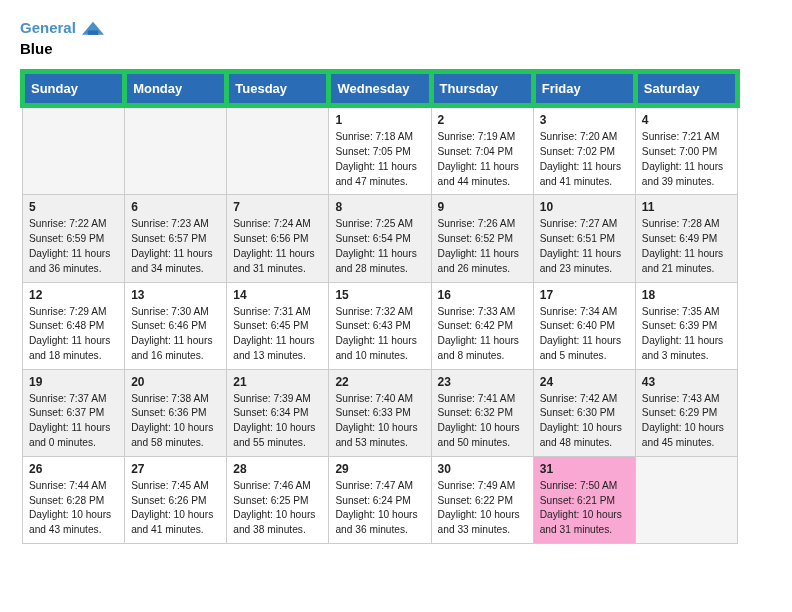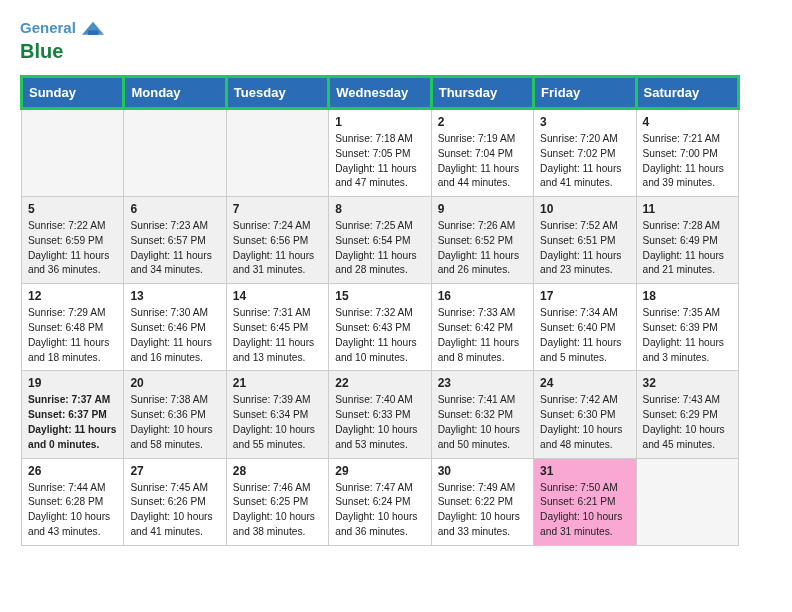--- a/index.html
+++ b/index.html
@@ -61,21 +61,21 @@
       border-collapse: collapse;
       border: 1px solid #bbb;
     }
     .calendar th {
       background: #2a6cb5;
       color: #fff;
       font-size: 13px;
       font-weight: bold;
       padding: 7px 6px;
       text-align: left;
-      border: 3px solid #22c55e;
+      border: 5px solid #22c55e;
     }
     .calendar td {
       border: 1px solid #ccc;
       vertical-align: top;
       padding: 5px 6px;
       font-size: 10.5px;
       color: #222;
       width: calc(100% / 7);
       min-height: 80px;
       background: #fff;
@@ -108,21 +108,21 @@
   <div class="header">
     <div class="logo">
       <div>
         <div class="logo-text">
           <span>General</span>
           <svg class="logo-icon" viewBox="0 0 30 24" style="display:inline-block;vertical-align:middle;margin-left:2px;">
             <polygon points="0,20 15,2 30,20" fill="#4a90c4"></polygon>
             <rect x="8" y="14" width="14" height="6" fill="#2a6cb5"></rect>
           </svg>
         </div>
-        <div class="logo-text" style="color:#15803d;font-size:20px;">Blue</div>
+        <div class="logo-text" style="color:#000000;font-size:15px;">Blue</div>
       </div>
     </div>
     <div class="title-block">
     </div>
   </div>
 
   <table class="calendar">
     <thead>
       <tr>
       <th>Sunday</th>
@@ -199,21 +199,21 @@
           </td>
           <td style="background: rgb(240, 240, 240);">
             <span class="day-num">9</span>
             <div class="day-info" style="white-space: pre-line;">Sunrise: 7:26 AM
 Sunset: 6:52 PM
 Daylight: 11 hours
 and 26 minutes.</div>
           </td>
           <td style="background: rgb(240, 240, 240);">
             <span class="day-num">10</span>
-            <div class="day-info" style="white-space: pre-line;">Sunrise: 7:52 AM
+            <div class="day-info" style="white-space: pre-line;">Sunrise: 7:27 AM
 Sunset: 6:51 PM
 Daylight: 11 hours
 and 23 minutes.</div>
           </td>
           <td style="background: rgb(240, 240, 240);">
             <span class="day-num">11</span>
             <div class="day-info" style="white-space: pre-line;">Sunrise: 7:28 AM
 Sunset: 6:49 PM
 Daylight: 11 hours
 and 21 minutes.</div>
@@ -266,21 +266,21 @@
             <span class="day-num">18</span>
             <div class="day-info" style="white-space: pre-line;">Sunrise: 7:35 AM
 Sunset: 6:39 PM
 Daylight: 11 hours
 and 3 minutes.</div>
           </td>
         </tr>
         <tr>
           <td style="background: rgb(240, 240, 240);">
             <span class="day-num">19</span>
-            <div class="day-info" style="white-space: pre-line; font-weight: bold;">Sunrise: 7:37 AM
+            <div class="day-info" style="white-space: pre-line;">Sunrise: 7:37 AM
 Sunset: 6:37 PM
 Daylight: 11 hours
 and 0 minutes.</div>
           </td>
           <td style="background: rgb(240, 240, 240);">
             <span class="day-num">20</span>
             <div class="day-info" style="white-space: pre-line;">Sunrise: 7:38 AM
 Sunset: 6:36 PM
 Daylight: 10 hours
 and 58 minutes.</div>
@@ -307,21 +307,21 @@
 and 50 minutes.</div>
           </td>
           <td style="background: rgb(240, 240, 240);">
             <span class="day-num">24</span>
             <div class="day-info" style="white-space: pre-line;">Sunrise: 7:42 AM
 Sunset: 6:30 PM
 Daylight: 10 hours
 and 48 minutes.</div>
           </td>
           <td style="background: rgb(240, 240, 240);">
-            <span class="day-num">32</span>
+            <span class="day-num">43</span>
             <div class="day-info" style="white-space: pre-line;">Sunrise: 7:43 AM
 Sunset: 6:29 PM
 Daylight: 10 hours
 and 45 minutes.</div>
           </td>
         </tr>
         <tr>
           <td style="background: rgb(255, 255, 255);">
             <span class="day-num">26</span>
             <div class="day-info" style="white-space: pre-line;">Sunrise: 7:44 AM

